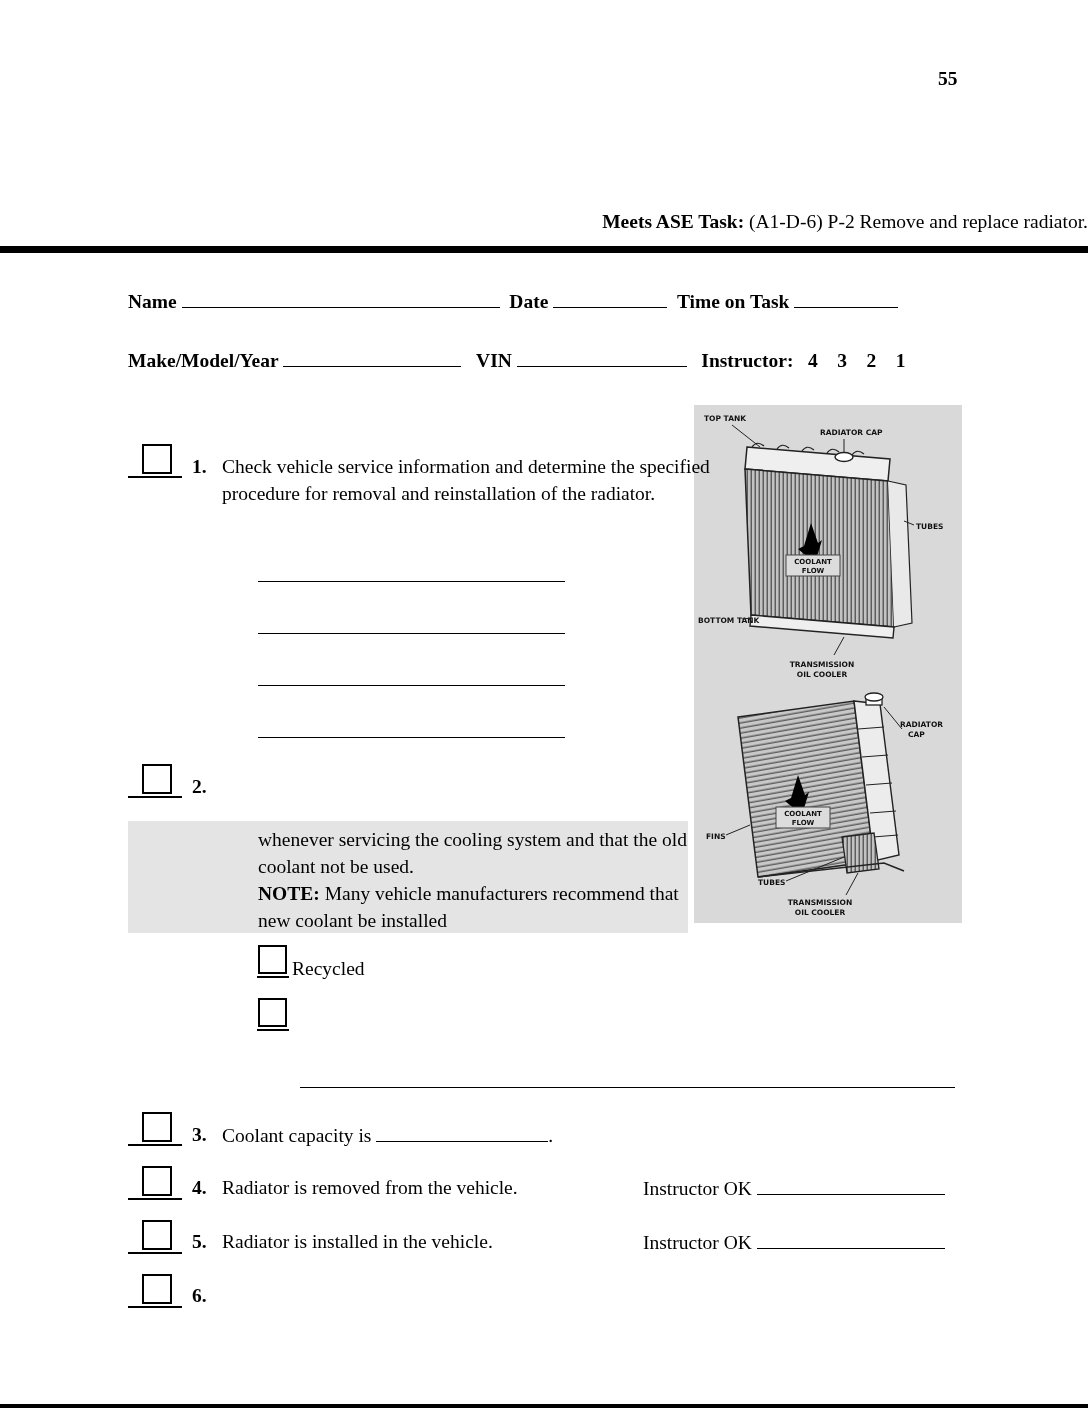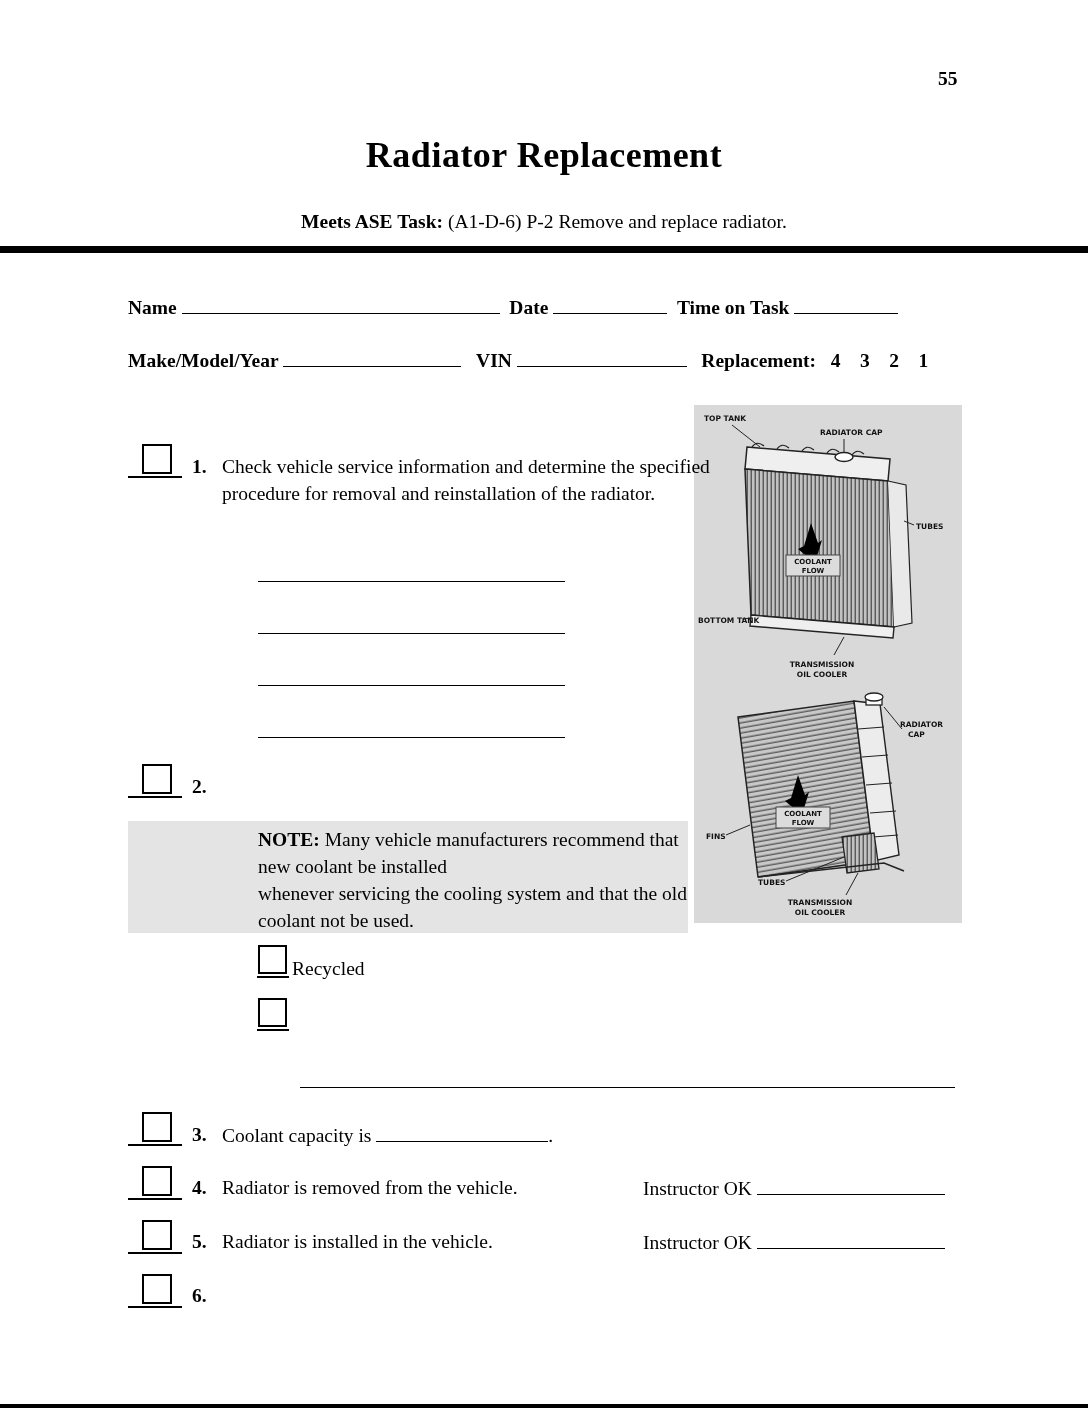--- a/index.html
+++ b/index.html
@@ -33,43 +33,42 @@
   .dlabel { font-family:"DejaVu Sans", sans-serif; font-size:7.5px; font-weight:bold; fill:#111; }
   .dlabel-w { font-family:"DejaVu Sans", sans-serif; font-size:7px; font-weight:bold; fill:#111; }
 </style>
 </head>
 <body>
 
 <div class="page">
 
   <div class="abs bold" style="left:938px; top:60px;">55</div>
 
-  <div class="abs center title" style="top:126px;">Radiator Replacement</div>
-
-  <div class="abs center subtitle" style="top:203px;">
+
+  <div class="abs center subtitle" style="top:203px;text-align:right;">
     <b>Meets ASE Task:</b><span> (A1-D-6) P-2  Remove and replace radiator.</span>
   </div>
 
   <div class="abs rule" style="top:238px; height:7px;"></div>
 
-  <div class="abs" style="left:128px; top:285px; width:840px;">
+  <div class="abs" style="left:128px; top:279px; width:840px;">
     <b>Name</b>
     <span class="bl" style="width:318px;"></span>
     &nbsp;<b>Date</b>
     <span class="bl" style="width:114px;"></span>
     &nbsp;<b>Time on Task</b>
     <span class="bl" style="width:104px;"></span>
   </div>
 
   <div class="abs" style="left:128px; top:338px; width:840px;">
     <b>Make/Model/Year</b>
     <span class="bl" style="width:178px;"></span>
     &nbsp;&nbsp;<b>VIN</b>
     <span class="bl" style="width:170px;"></span>
-    &nbsp;&nbsp;<b>Replacement:</b>
+    &nbsp;&nbsp;<b>Instructor:</b>
     &nbsp;&nbsp;<b class="pre">4    3    2    1</b>
   </div>
 
   <div class="diagpanel" style="left:694px; top:397px; width:268px; height:518px;">
     <svg width="268" height="518" viewBox="0 0 268 518">
       <defs>
         <pattern id="hv" width="4" height="4" patternUnits="userSpaceOnUse">
           <rect width="4" height="4" fill="#c2c2c2"></rect>
           <line x1="1.2" y1="0" x2="1.2" y2="4" stroke="#3a3a3a" stroke-width="1.1"></line>
         </pattern>
@@ -160,24 +159,24 @@
   <div class="taskcheck" style="left:128px; top:750px;">
     <span class="cline"></span>
     <span class="cbox"></span>
   </div>
   <div class="abs tasktext" style="left:192px; top:765px; width:520px;">
     <span class="tnum">2.</span>
   </div>
 
   <div class="notebox" style="left:128px; top:813px; width:560px; height:112px;">
     <div class="notetext">
+      <div>whenever servicing the cooling system and that the old coolant not be used.</div>
       <div>
         <b>NOTE:</b><span> Many vehicle manufacturers recommend that new coolant be installed</span>
       </div>
-      <div>whenever servicing the cooling system and that the old coolant not be used.</div>
     </div>
   </div>
 
   <div class="optcheck" style="left:257px; top:932px;">
     <span class="cline"></span>
     <span class="cbox"></span>
   </div>
   <div class="abs" style="left:292px; top:950px;">Recycled</div>
 
   <div class="optcheck" style="left:257px; top:985px;">

